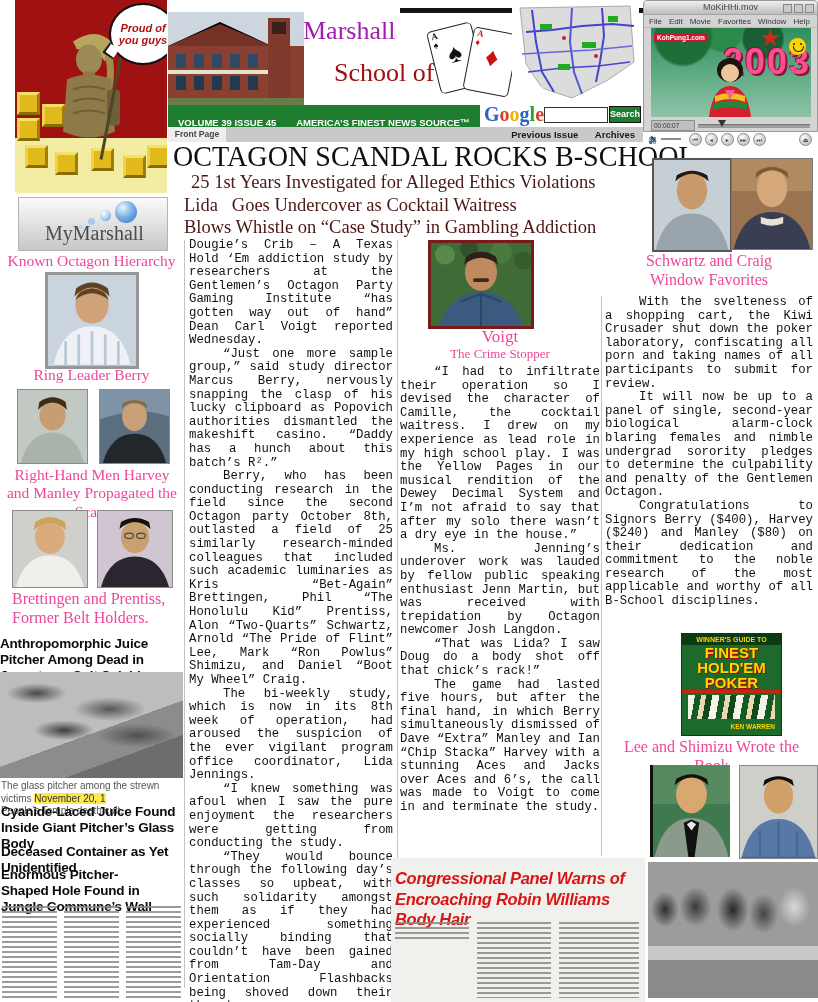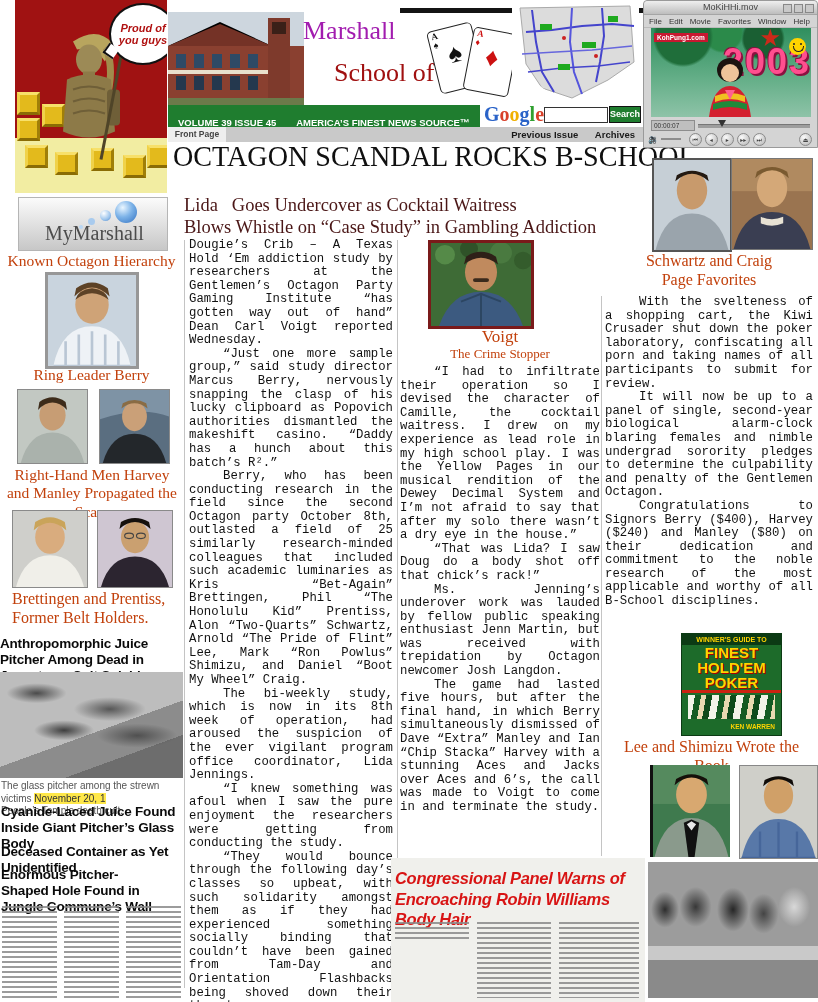--- a/index.html
+++ b/index.html
@@ -24,21 +24,21 @@
   .globe{position:absolute;right:30px;top:3px;width:22px;height:22px;border-radius:50%;
          background:radial-gradient(circle at 35% 30%,#eaf6ff,#7db3e8 45%,#2f6fc0);}
   .bub1{position:absolute;right:56px;top:12px;width:11px;height:11px;border-radius:50%;
         background:radial-gradient(circle at 35% 30%,#fff,#9cc4ec 60%,#4a84c8);}
   .bub2{position:absolute;right:72px;top:20px;width:7px;height:7px;border-radius:50%;background:#a9cbee;}
   .bub3{position:absolute;right:84px;top:27px;width:4px;height:4px;border-radius:50%;background:#b9d6f2;}
   .mym-label{position:absolute;left:26px;top:24px;font-family:"Liberation Serif",serif;
              font-size:20px;color:#4c4c4c;}
 
   
-  .cap{font-family:"Liberation Serif",serif;font-size:15.5px;color:#c2410c;text-align:center;line-height:1.18;}
+  .cap{font-family:"Liberation Serif",serif;font-size:15.5px;color:#ec4899;text-align:center;line-height:1.18;}
   .bold-head{font-family:"Liberation Sans",sans-serif;font-weight:bold;font-size:13.5px;
              line-height:1.2;color:#0a0a0a;letter-spacing:-0.2px;}
   .photo{position:absolute;overflow:hidden;}
   .photo svg{display:block;width:100%;height:100%;}
 
   
   .rule-top{left:400px;top:8px;width:360px;height:5px;background:#141414;}
   .school1{left:303px;top:16px;font-family:Liberation Serif, serif;font-size:26px;color:#a21caf;}
   .school2{left:334px;top:58px;font-family:"Liberation Serif",serif;font-size:26px;color:#a01010;}
   .card{position:absolute;width:44px;height:62px;background:#fff;border:1.5px solid #222;
@@ -104,21 +104,21 @@
             background:
               radial-gradient(ellipse 14px 18px at 10% 35%,#2e2e2e,transparent),
               radial-gradient(ellipse 16px 20px at 28% 33%,#383838,transparent),
               radial-gradient(ellipse 16px 22px at 50% 35%,#262626,transparent),
               radial-gradient(ellipse 15px 20px at 68% 38%,#444,transparent),
               radial-gradient(ellipse 16px 20px at 86% 33%,#d8d8d8,transparent),
               linear-gradient(#9c9c9c 0 62%,#c9c9c9 62% 72%,#8a8a8a 72%),
               #adadad;}
 
   
-  .qt{left:643px;top:0;width:175px;height:148px;background:#d4d4d4;border:1px solid #9a9a9a;
+  .qt{left:643px;top:0;width:175px;height:132px;background:#d4d4d4;border:1px solid #9a9a9a;
       border-radius:4px 4px 0 0;box-sizing:border-box;}
   .qt-title{height:13px;background:linear-gradient(#efefef,#bdbdbd);border-bottom:1px solid #a5a5a5;
             font-size:9px;color:#444;text-align:center;line-height:13px;position:relative;border-radius:4px 4px 0 0;}
   .qt-btns{position:absolute;right:3px;top:3px;display:flex;gap:2px;}
   .qt-btns i{width:7px;height:7px;background:#c9c9c9;border:1px solid #888;display:block;}
   .qt-menu{height:12px;font-size:8px;color:#333;display:flex;gap:7px;padding-left:5px;align-items:center;
            border-bottom:1px solid #bbb;}
   .qt-video{position:absolute;left:7px;top:27px;width:160px;height:89px;overflow:hidden;
             background:
               radial-gradient(circle at 20% 10%,#1f6e3a 0 18%,transparent 20%),
@@ -332,20 +332,21 @@
 
   <div class="abs tabbar">
     <div class="fp-tab">Front Page</div>
     <div class="nav-right">
       <span>Previous Issue</span>
       <span>Archives</span>
     </div>
   </div>
 
   <div class="abs main-head">OCTAGON SCANDAL ROCKS B-SCHOOL</div>
+  <div class="abs sub-head" style="left:191px;top:172px;">25 1st Years Investigated for Alleged Ethics Violations</div>
   <div class="abs sub-head" style="left:184px;top:195px;">Lida&nbsp;&nbsp;&nbsp;Goes Undercover as Cocktail Waitress</div>
   <div class="abs sub-head" style="left:184px;top:217px;">Blows Whistle on “Case Study” in Gambling Addiction</div>
 
   <div class="abs qt">
     <div class="qt-title">
       <span>MoKiHHi.mov</span>
       <span class="qt-btns">
         <i></i>
         <i></i>
         <i></i>
@@ -413,22 +414,22 @@
       <path d="M30 60 L50 52 L70 60 M50 52 L50 85" stroke="#2c4662" stroke-width="2" fill="none"></path>
       <ellipse cx="50" cy="30" rx="16" ry="19" fill="#c08a5e"></ellipse>
       <path d="M33 22 Q50 8 67 22 L65 14 Q50 4 35 14 Z" fill="#2e2018"></path>
       <rect x="42" y="36" width="16" height="4" rx="2" fill="#3a2a1c"></rect>
     </svg>
   </div>
   <div class="abs cap" style="left:400px;top:327px;width:200px;font-size:17px;">Voigt</div>
   <div class="abs cap" style="left:400px;top:346px;width:200px;font-size:13px;">The Crime Stopper</div>
   <div class="mono" style="left:400px;top:366px;width:200px;">
     <p>“I had to infiltrate their operation so I devised the character of Camille, the cocktail waitress. I drew on my experience as lead role in my high school play. I was the Yellow Pages in our musical rendition of the Dewey Decimal System and I’m not afraid to say that after my solo there wasn’t a dry eye in the house.”</p>
+    <p>Ms. Jenning’s underover work was lauded by fellow public speaking enthusiast Jenn Martin, but was received with trepidation by Octagon newcomer Josh Langdon.</p>
     <p>“That was Lida? I saw Doug do a body shot off that chick’s rack!”</p>
-    <p>Ms. Jenning’s underover work was lauded by fellow public speaking enthusiast Jenn Martin, but was received with trepidation by Octagon newcomer Josh Langdon.</p>
     <p>The game had lasted five hours, but after the final hand, in which Berry simultaneously dismissed of Dave “Extra” Manley and Ian “Chip Stacka” Harvey with a stunning Aces and Jacks over Aces and 6’s, the call was made to Voigt to come in and terminate the study.</p>
   </div>
 
   <div class="photo" style="left:652px;top:158px;width:76px;height:90px;border:2px solid #555;">
     <svg viewBox="0 0 100 118" preserveAspectRatio="none">
       <rect width="100" height="118" fill="#c6cfd6"></rect>
       <path d="M2 118 Q14 70 50 70 Q86 70 98 118 Z" fill="#9aa4ac"></path>
       <ellipse cx="50" cy="40" rx="20" ry="25" fill="#c89a6c"></ellipse>
       <path d="M28 28 Q50 8 72 28 L70 20 Q50 8 30 20 Z" fill="#241a12"></path>
     </svg>
@@ -437,21 +438,21 @@
     <svg viewBox="0 0 100 112" preserveAspectRatio="none">
       <rect width="100" height="112" fill="#9a7450"></rect>
       <rect width="100" height="40" fill="#b08a60"></rect>
       <path d="M2 112 Q14 66 50 66 Q86 66 98 112 Z" fill="#3a3e52"></path>
       <path d="M36 72 Q50 78 64 72 L64 80 Q50 86 36 80 Z" fill="#e8e2d4"></path>
       <ellipse cx="50" cy="36" rx="19" ry="24" fill="#d4a878"></ellipse>
       <path d="M29 24 Q50 4 71 24 L69 16 Q50 4 31 16 Z" fill="#7a5a30"></path>
     </svg>
   </div>
   <div class="abs cap" style="left:605px;top:252px;width:208px;font-size:16px;">Schwartz and Craig</div>
-  <div class="abs cap" style="left:605px;top:271px;width:208px;font-size:16px;">Page Favorites</div>
+  <div class="abs cap" style="left:605px;top:271px;width:208px;font-size:16px;">Window Favorites</div>
   <div class="mono" style="left:605px;top:296px;width:208px;">
     <p>With the svelteness of a shopping cart, the Kiwi Crusader shut down the poker laboratory, confiscating all porn and taking names of all participants to submit for review.</p>
     <p>It will now be up to a panel of single, second-year biological alarm-clock blaring females and nimble undergrad sorority pledges to determine the culpability and penalty of the Gentlemen Octagon.</p>
     <p>Congratulations to Signors Berry ($400), Harvey ($240) and Manley ($80) on their dedication and commitment to the noble research of the most applicable and worthy of all B-School disciplines.</p>
   </div>
 
   <div class="abs book">
     <div class="top">WINNER'S GUIDE TO</div>
     <div class="t1">FINEST</div>
     <div class="t1">HOLD'EM</div>

